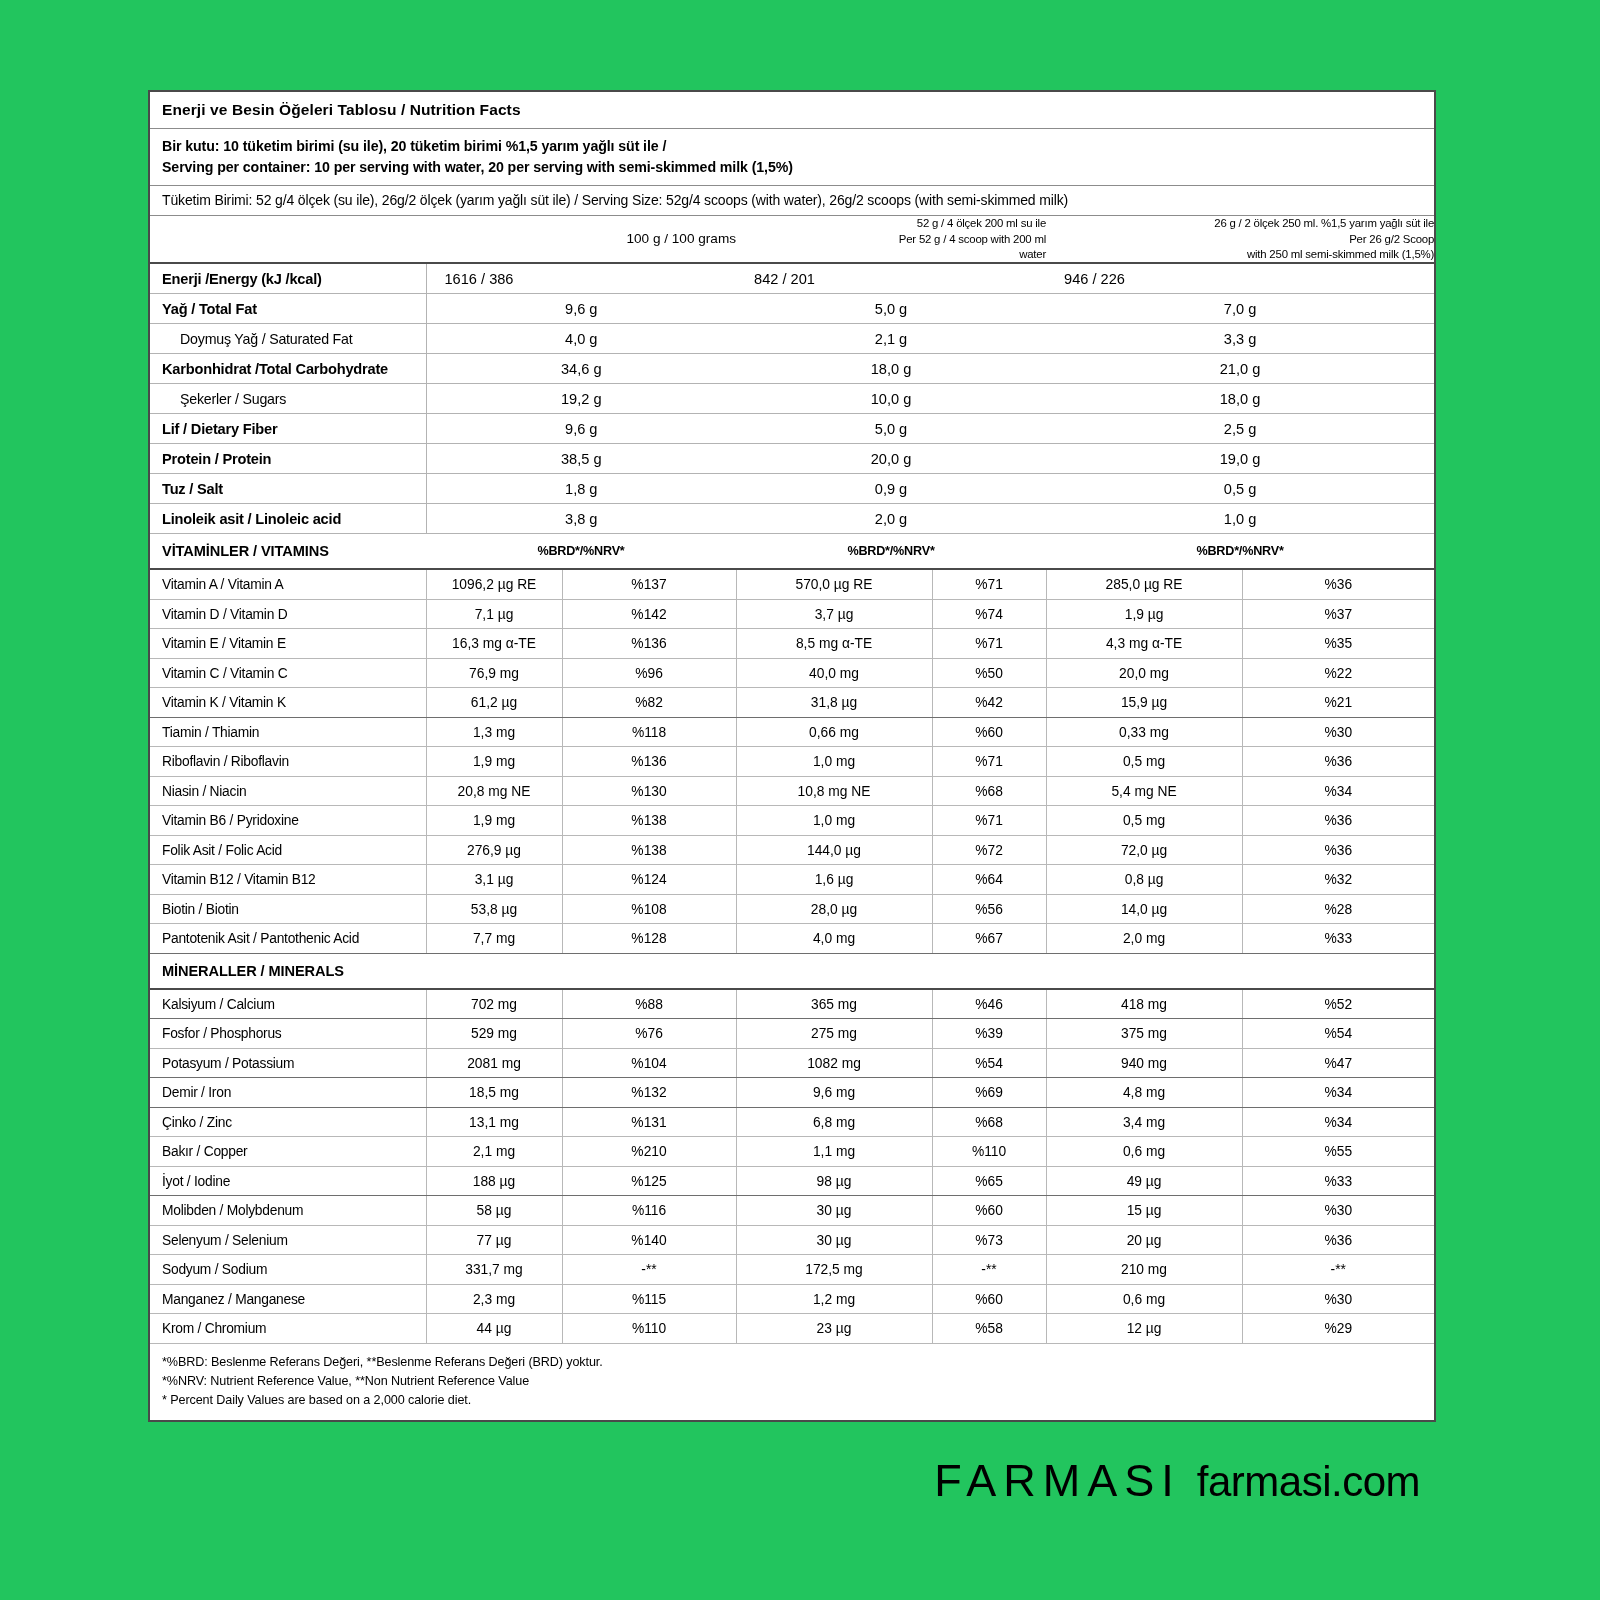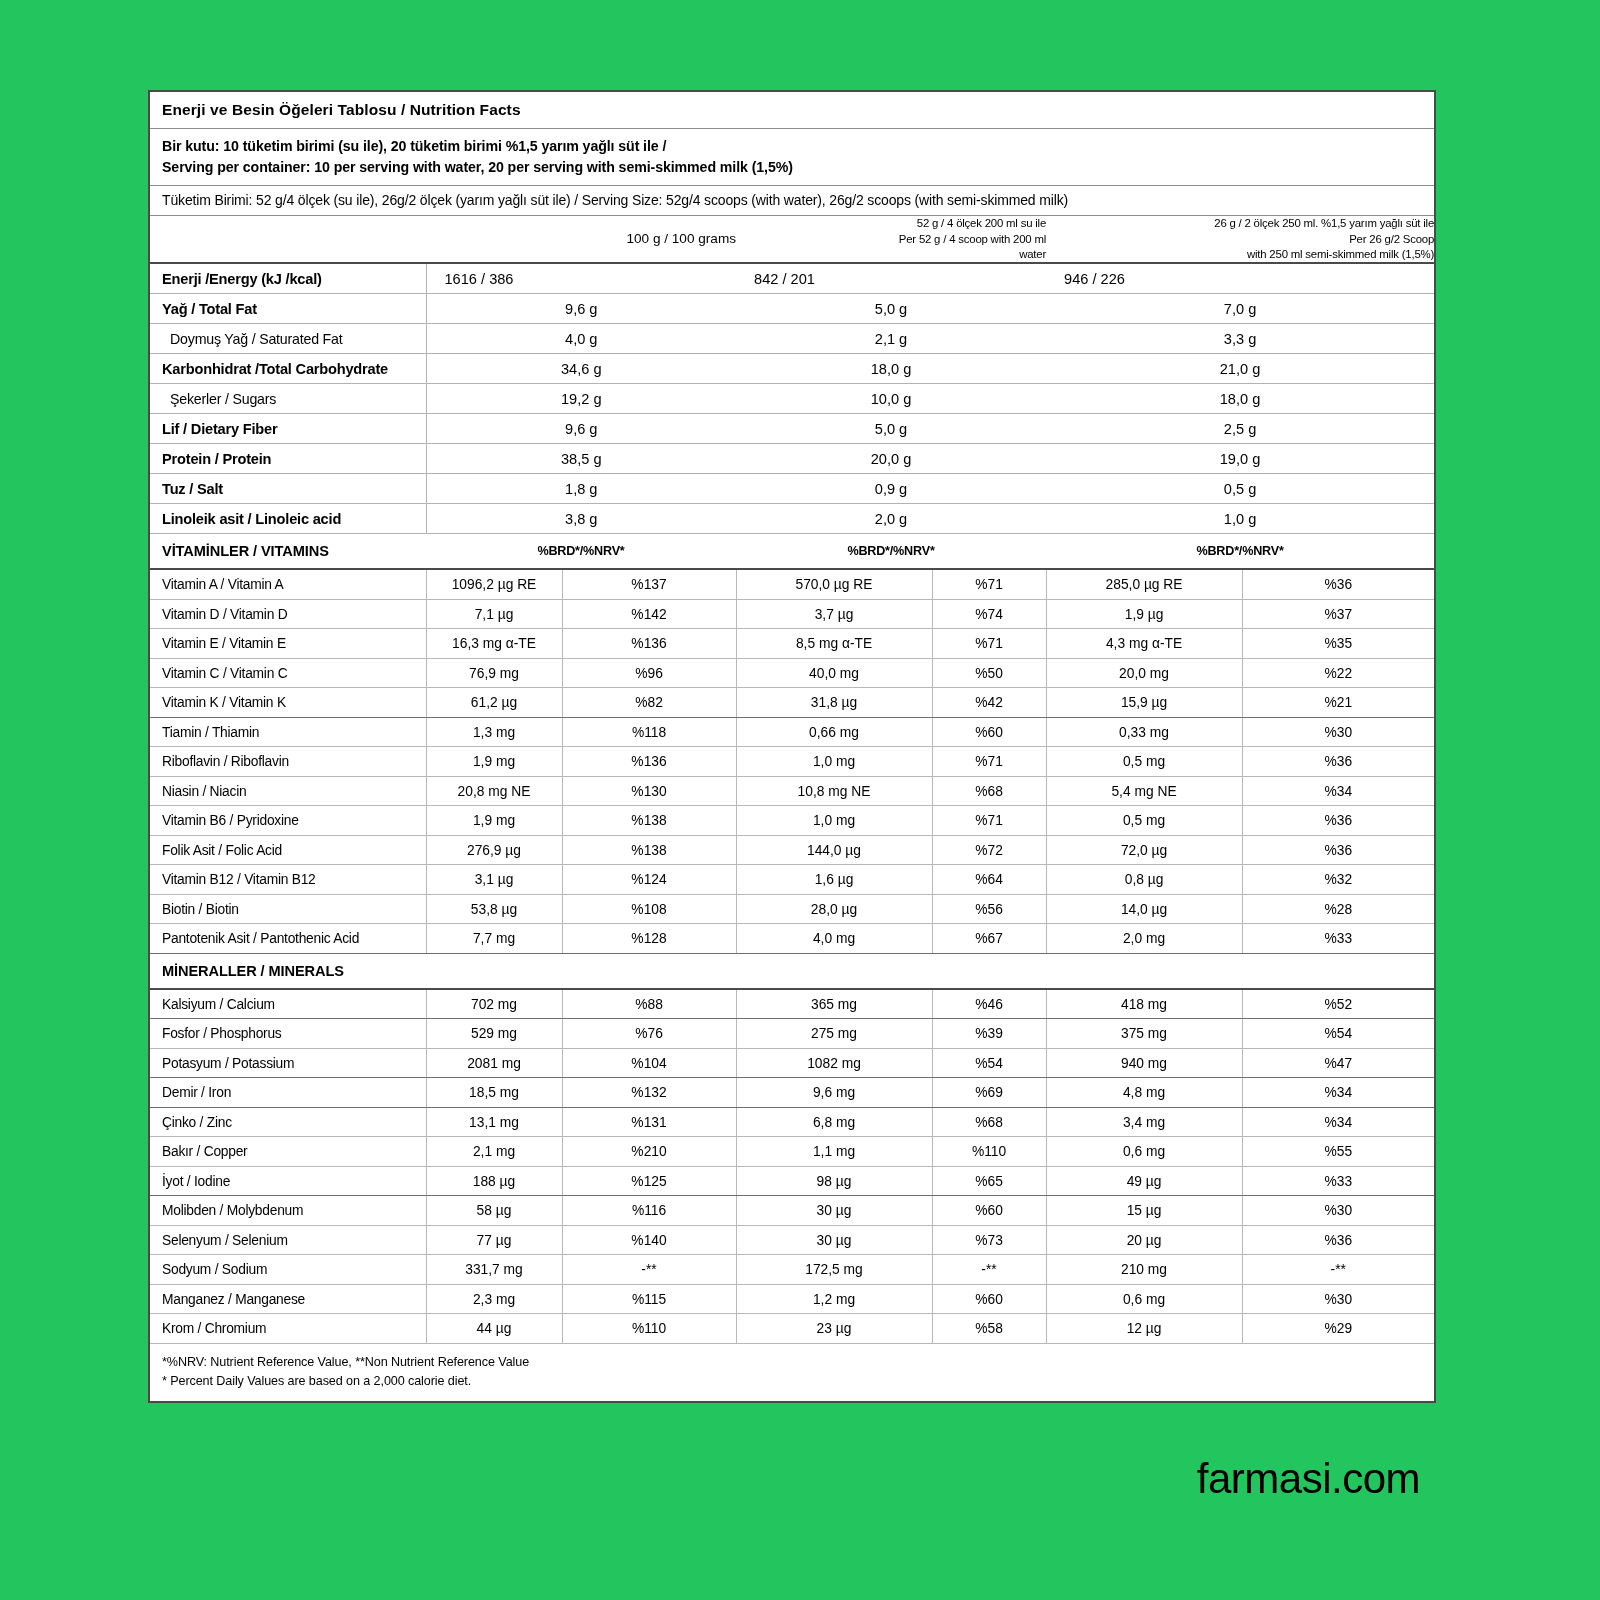--- a/index.html
+++ b/index.html
@@ -99,21 +99,21 @@
   tr.macro td { border-bottom: 1.2px solid #b3b3b3; height: 29px; }
   tr.macro td.lbl {
     font-weight: bold;
     font-size: 14.6px;
     padding-left: 12px;
     border-right: 1.2px solid #b3b3b3;
     letter-spacing: -.2px;
   }
   tr.macro td.lbl.sub {
     font-weight: normal;
-    padding-left: 20px;
+    padding-left: 30px;
     font-size: 14.2px;
   }
   tr.macro td.val {
     text-align: center;
     font-size: 14.6px;
   }
   tr.macro td.val.left {
     text-align: left;
     padding-left: 18px;
   }
@@ -529,23 +529,25 @@
             <td class="val">23 µg</td>
             <td class="pct">%58</td>
             <td class="val">12 µg</td>
             <td class="pct last">%29</td>
           </tr>
         </tbody>
 
     </table>
 
     <div class="footnotes">
+      <div>*%BRD: Beslenme Referans Değeri, **Beslenme Referans Değeri (BRD) yoktur.</div>
       <div>*%NRV: Nutrient Reference Value, **Non Nutrient Reference Value</div>
       <div>* Percent Daily Values are based on a 2,000 calorie diet.</div>
     </div>
 
   </div>
 
   <div class="brand">
+    <div class="mark">FARMASI</div>
     <div class="dom">farmasi.com</div>
   </div>
 
 </div>
 
 </body></html>

